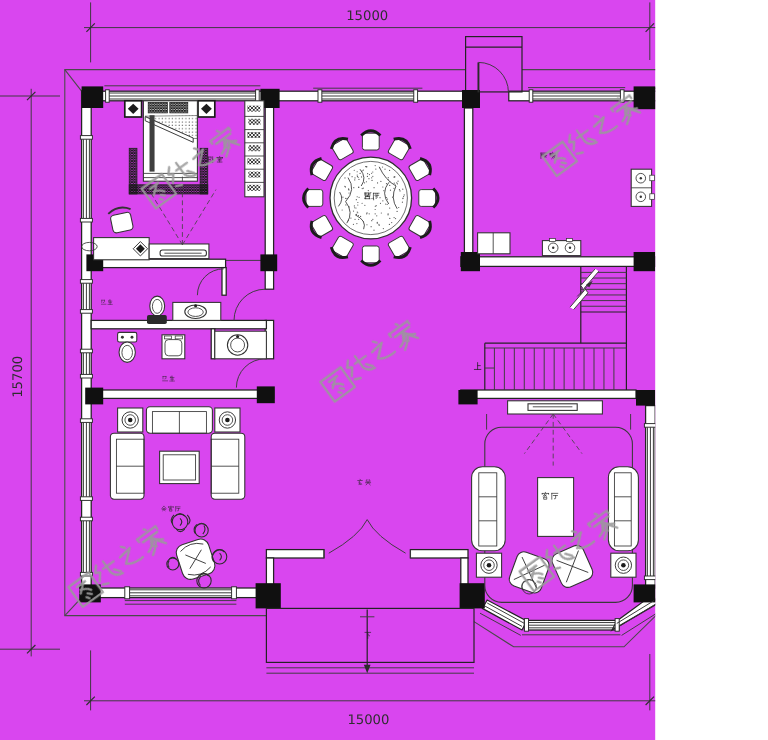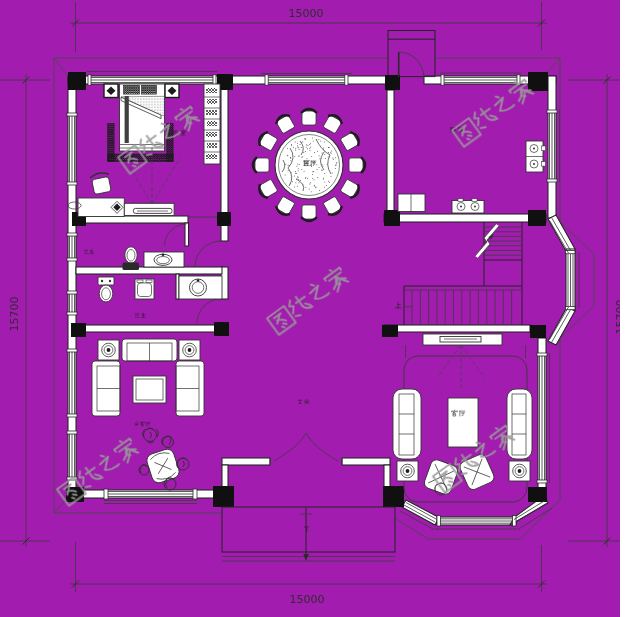--- a/index.html
+++ b/index.html
@@ -1,16 +1,16 @@
 <!DOCTYPE html>
 <html><head>
 <meta charset="utf-8">
 <style>
   html,body{margin:0;padding:0;background:#ffffff;}
-  #stage{width:620px;height:617px;position:relative;background:#a21caf;overflow:hidden;
+  #stage{width:546px;height:617px;position:relative;background:#d946ef;overflow:hidden;
          font-family:"DejaVu Sans","Liberation Sans",sans-serif;}
   svg{display:block;}
   .wall{fill:#ffffff;stroke:#242424;stroke-width:1.05;}
   .col{fill:#101010;stroke:none;}
   .thin{fill:none;stroke:#242424;stroke-width:1;}
   .thin2{fill:none;stroke:#3c3c3c;stroke-width:0.8;}
   .glass{fill:none;stroke:#333333;stroke-width:0.8;}
   .cap{fill:#ffffff;stroke:#2b2b2b;stroke-width:0.8;}
   .furn{fill:#ffffff;stroke:#333333;stroke-width:0.9;}
   .furnt{fill:none;stroke:#333333;stroke-width:0.7;}

